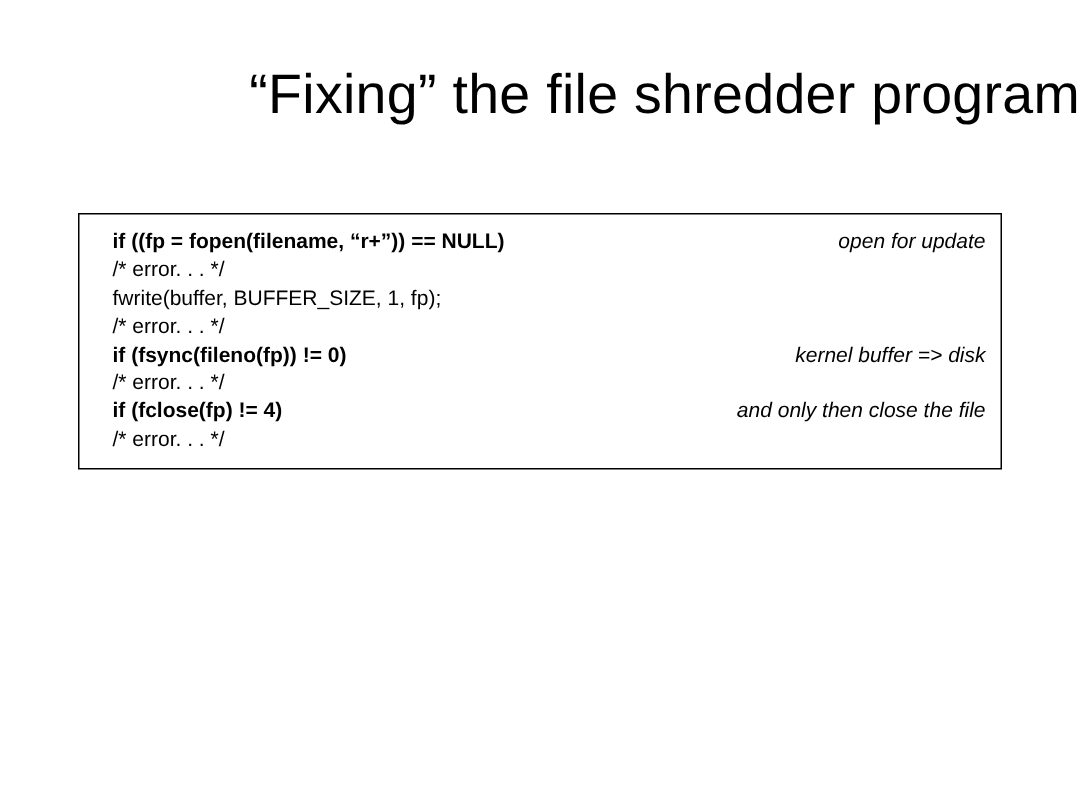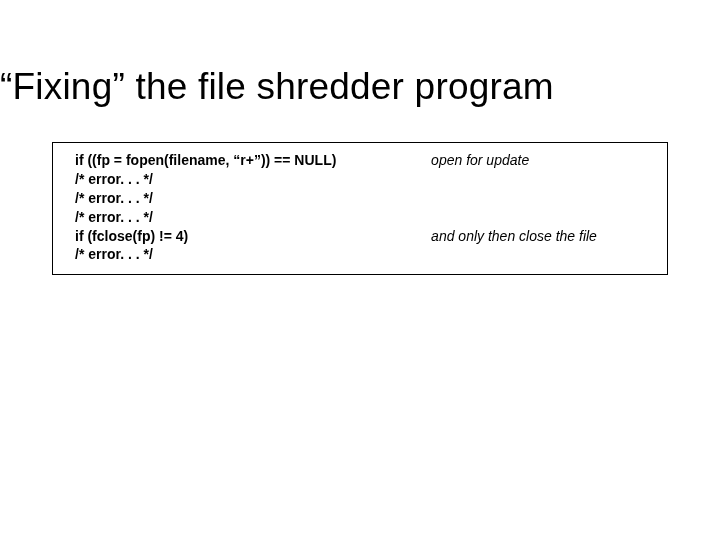--- a/index.html
+++ b/index.html
@@ -15,25 +15,24 @@
     position: relative;
     width: 720px;
     height: 540px;
     box-sizing: border-box;
   }
   .title {
     position: absolute;
     top: 42px;
     left: 0;
     right: 0;
-    text-align: left;
+    text-align: right;
     font-size: 37px;
     font-weight: 400;
     letter-spacing: 0.2px;
-    margin-top: 24px;
   }
   .codebox {
     position: absolute;
     top: 142px;
     left: 52px;
     width: 616px;
     border: 1.5px solid #000;
     box-sizing: border-box;
     padding: 8px 10px 10px 22px;
     font-size: 14px;
@@ -43,25 +42,25 @@
     width: 100%;
     border-collapse: collapse;
   }
   .codebox td {
     vertical-align: top;
     padding: 0;
   }
   .bold { font-weight: 700; }
   .ital { font-style: italic; }
   .col-anno {
-    text-align: left;
+    text-align: right;
     white-space: nowrap;
     padding-left: 8px;
   }
-  .ind1 { padding-left: 56px; font-weight: bold; }
+  .ind1 { padding-left: 56px; }
   .nowrap { white-space: nowrap; }
 </style>
 </head>
 <body>
 
 <div class="slide">
 
   <div class="title">“Fixing” the file shredder program</div>
 
   <div class="codebox">
@@ -71,26 +70,33 @@
           <tr>
         <td class="bold nowrap">if ((fp = fopen(filename, “r+”)) == NULL)</td>
         <td class="ital col-anno">open for update</td>
       </tr>
 
       <tr>
         <td colspan="2" class="ind1">/* error. . . */</td>
       </tr>
 
 
+      <tr>
+        <td colspan="2" class="ind1">fwrite(buffer, BUFFER_SIZE, 1, fp);</td>
+      </tr>
 
 
       <tr>
         <td colspan="2" class="ind1">/* error. . . */</td>
       </tr>
 
+      <tr>
+        <td class="bold nowrap">if (fsync(fileno(fp)) != 0)</td>
+        <td class="ital col-anno">kernel buffer =&gt; disk</td>
+      </tr>
 
       <tr>
         <td colspan="2" class="ind1">/* error. . . */</td>
       </tr>
 
       <tr>
         <td class="bold nowrap">if (fclose(fp) != 4)</td>
         <td class="ital col-anno">and only then close the file</td>
       </tr>
 

